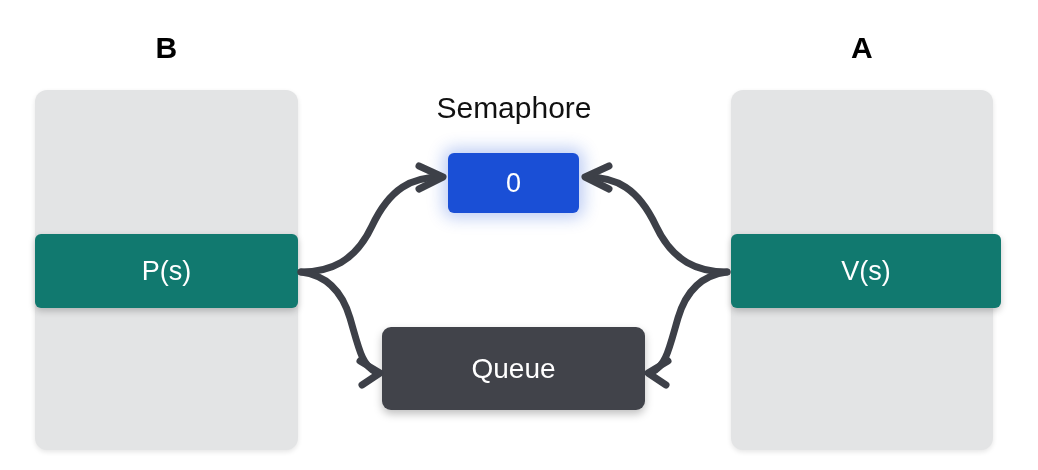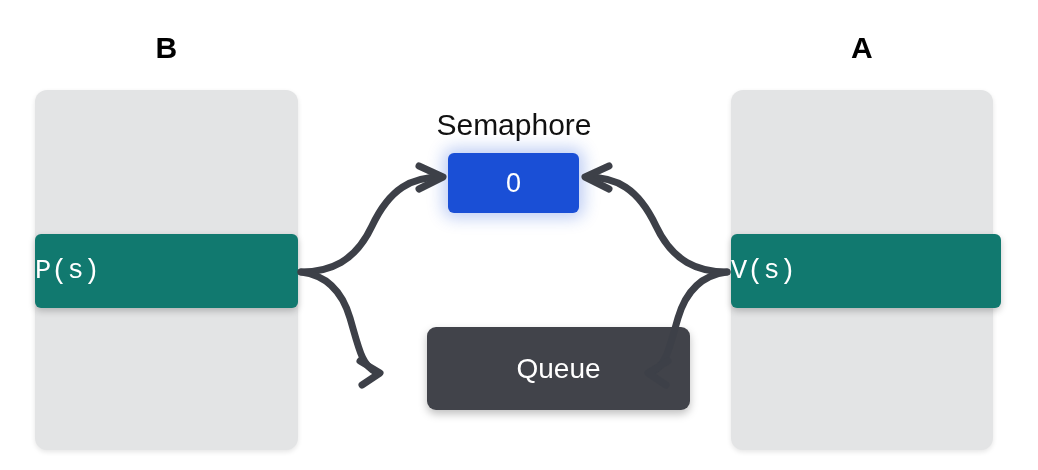--- a/index.html
+++ b/index.html
@@ -45,39 +45,37 @@
   
   .op-block {
     position: absolute;
     background: #11796f;
     border-radius: 6px;
     color: #ffffff;
     font-size: 27px;
     font-weight: 400;
     display: flex;
     align-items: center;
-    justify-content: flex-start;
+    justify-content: center;
     box-shadow: 0 3px 7px rgba(0,0,0,0.22);
-    font-family: Liberation Mono, monospace;
   }
   #op-ps { left: 35px; top: 234px; width: 263px; height: 74px; }
   #op-vs { left: 731px; top: 234px; width: 270px; height: 74px; }
 
   
   #semaphore-title {
     position: absolute;
     left: 388px;
     top: 90px;
     width: 252px;
     text-align: center;
     font-size: 30px;
     font-weight: 400;
     color: #111111;
     line-height: 1.2;
-    margin-top: 17px;
   }
 
   
   #semaphore-value {
     position: absolute;
     left: 448px;
     top: 153px;
     width: 131px;
     height: 60px;
     background: #1a4fd6;
@@ -98,21 +96,20 @@
     width: 263px;
     height: 83px;
     background: #41434a;
     border-radius: 9px;
     color: #ffffff;
     font-size: 28px;
     display: flex;
     align-items: center;
     justify-content: center;
     box-shadow: 0 4px 9px rgba(0,0,0,0.25);
-    margin-left: 45px;
   }
 
   
   #arrow-layer {
     position: absolute;
     left: 0;
     top: 0;
     width: 1038px;
     height: 470px;
     pointer-events: none;

